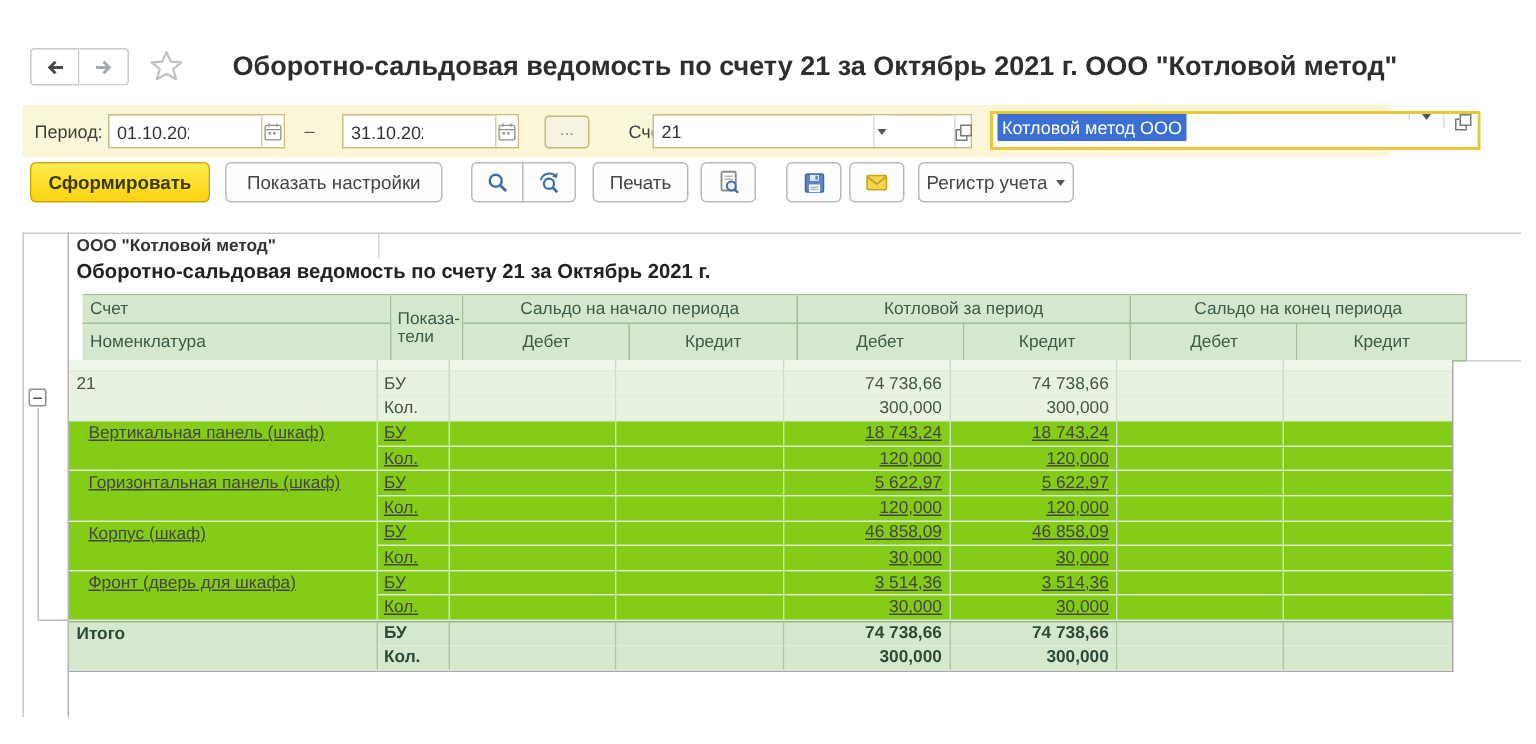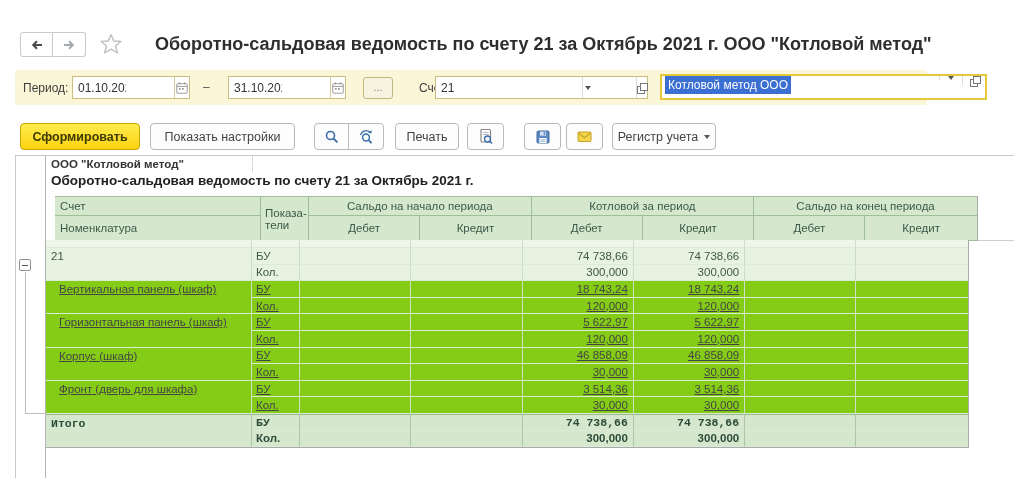--- a/index.html
+++ b/index.html
@@ -25,21 +25,21 @@
   .combo-seg { width:23px; border-left:1px solid #dcdcdc; background:#fff; display:flex; align-items:center; justify-content:center; cursor:pointer; }
   .caret { width:0; height:0; border-left:3.5px solid transparent; border-right:3.5px solid transparent; border-top:4px solid #555; }
   .openlist { position:relative; width:9px; height:9px; }
   .openlist:before { content:''; position:absolute; left:0; top:2.5px; width:6px; height:6px; border:1px solid #777; background:#fff; }
   .openlist:after  { content:''; position:absolute; left:3px; top:0; width:6px; height:6px; border:1px solid #777; background:#fff; }
   .org-field { position:absolute; left:645px; top:4px; width:327px; height:26px; background:#fff; border:2px solid #e7c83a; display:flex; align-items:flex-start; }
   .org-text { flex:1; display:flex; align-items:center; padding-left:3px; font-size:12px; overflow:hidden; }
   .org-sel { background:#3b6fd1; color:#fff; padding:2px 3px; white-space:nowrap; }
 
   
-  .btn { position:absolute; top:123px; height:27px; background:#fdfdfd; border:1px solid #b9b9b9; border-radius:4px; font-size:12.5px; color:#444; display:flex; align-items:center; justify-content:center; cursor:pointer; }
+  .btn { position:absolute; top:108px; height:27px; background:#fdfdfd; border:1px solid #b9b9b9; border-radius:4px; font-size:12.5px; color:#444; display:flex; align-items:center; justify-content:center; cursor:pointer; }
   .btn-generate { left:20px; width:120px; background:linear-gradient(#ffec4d,#fcd211); border:1px solid #c7a600; font-weight:700; color:#3b3b00; }
   .btn-settings { left:150px; width:145px; }
   .btn-find { left:314px; width:35px; border-radius:4px 0 0 4px; }
   .btn-findnext { left:348px; width:36px; border-radius:0 4px 4px 0; }
   .btn-print { left:395px; width:64px; }
   .btn-preview { left:467px; width:37px; }
   .btn-save { left:524px; width:37px; }
   .btn-mail { left:566px; width:37px; }
   .btn-register { left:612px; width:104px; gap:6px; }
 
@@ -68,21 +68,21 @@
   .tbody { position:absolute; left:46px; top:240px; display:grid;
            grid-template-columns:206px 48px repeat(6,111.3px);
            grid-template-rows:8px; grid-auto-rows:16.6px;
            border-right:1px solid #a9a9a9; border-bottom:1px solid #a9a9a9; }
   .td { border-right:1px solid #ccdfc5; border-bottom:1px solid #dcebd6; font-size:11.5px; display:flex; align-items:center; overflow:hidden; }
   .td.lc { border-right:none; }
   .gapc { background:#eef5ea; }
   .g { background:#e7f2e0; color:#3f5848; }
   .w { background:#84cc16; color:#454545;text-decoration:underline; }
   .t { background:#d5e8ce; color:#2c4a38; font-weight:700; border-right-color:#abc8a1; }
-  .tt { border-top:1px solid #98b890;font-family:Liberation Mono, monospace; }
+  .tt { border-top:1px solid #98b890; }
   .nm { grid-row:span 2; align-items:flex-start; padding:2px 0 0 5px; }
   .nm.item { padding-left:13px; }
   .in { padding-left:4px; }
   .nu { justify-content:flex-end; padding-right:5px; }
 
   
   .minusbox { position:absolute; left:19px; top:259px; width:12px; height:12px; background:#fff; border:1px solid #8f8f8f; border-radius:2px; cursor:pointer; }
   .minusbox:after { content:''; position:absolute; left:2px; top:4.5px; width:6px; height:1px; background:#555; }
   .treev { position:absolute; left:25px; top:272px; width:1px; height:141px; background:#bdbdbd; }
   .treeh { position:absolute; left:25px; top:413px; width:21px; height:1px; background:#bdbdbd; }

